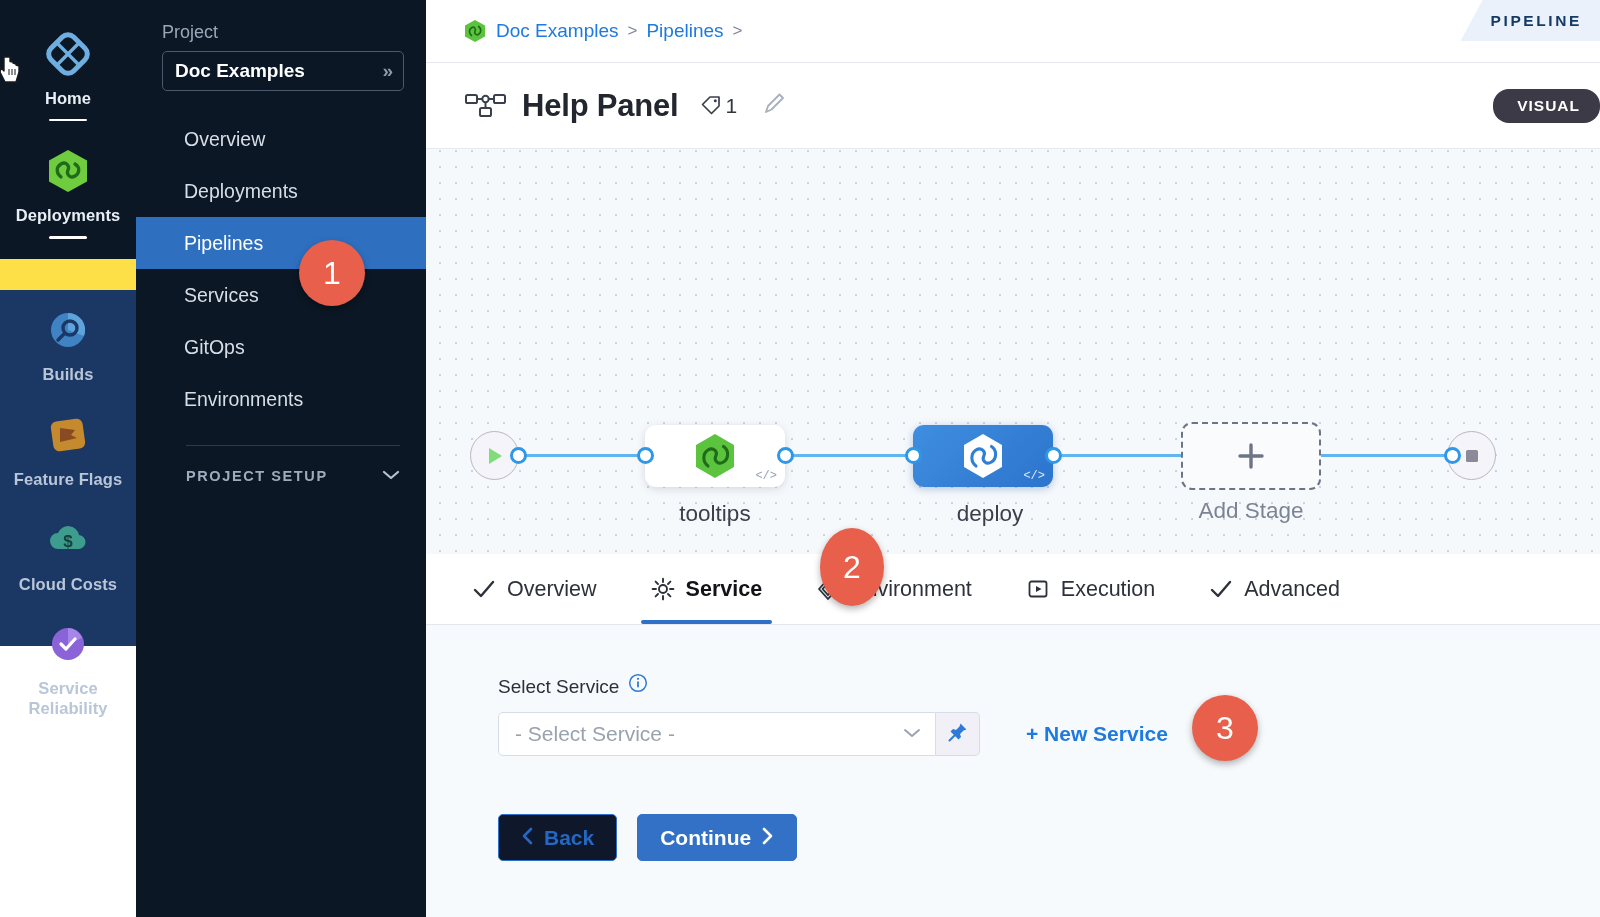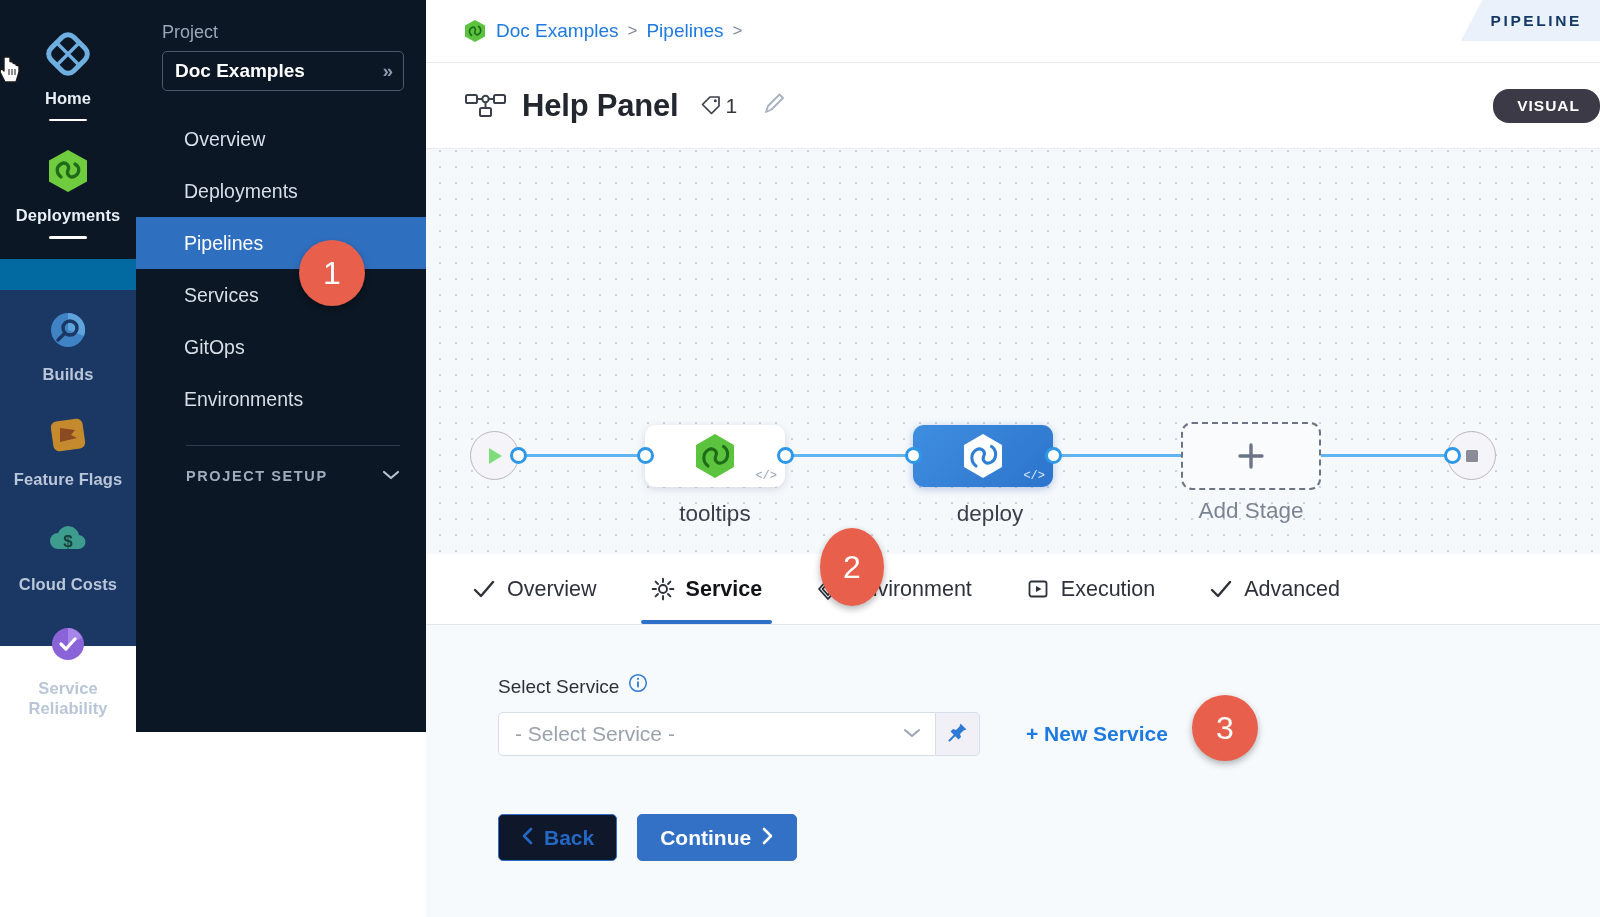--- a/index.html
+++ b/index.html
@@ -7,42 +7,42 @@
     width: 1600px; height: 917px;
     font-family: "Liberation Sans", sans-serif;
     background: #ffffff;
     overflow: hidden;
   }
   .app { position: relative; width: 1600px; height: 917px; display: flex; }
 
   
   .rail {
     width: 136px; height: 646px; flex: 0 0 136px;
-    background: #0369a1;
+    background: #fde047;
     position: relative;
   }
   .rail-top { background: #0B1724; padding-top: 14px; padding-bottom: 10px; }
   .rail-bottom { background: #1B3764; position: absolute; top: 290px; left: 0; right: 0; bottom: 0; }
   .rail-item {
     display: flex; flex-direction: column; align-items: center;
     padding: 14px 6px 10px 6px;
     cursor: pointer;
   }
   .rail-ico { width: 52px; height: 52px; display: flex; align-items: center; justify-content: center; }
   .rail-label {
     margin-top: 9px; font-size: 16.5px; font-weight: 700; color: #E8EEF6;
     text-align: center; line-height: 1.2; letter-spacing: .1px;
   }
   .rail-label.dim { color: #B9C6D8; font-weight: 700; }
   .rail-underline { width: 38px; height: 2.5px; background: #ffffff; margin-top: 10px; border-radius: 2px; }
   .cursor-hand { position: absolute; left: 0px; top: 55px; width: 26px; height: 30px; z-index: 40; }
 
   
   .proj {
-    width: 290px; flex: 0 0 290px; height: 732px;
+    width: 290px; flex: 0 0 290px; height: 917px;
     background: #0B1724; position: relative;
     padding: 0 0 0 0;
   }
   .proj-label { color: #9AA7B8; font-size: 18px; padding: 22px 0 8px 26px; }
   .proj-select {
     margin: 0 22px 0 26px; height: 40px;
     border: 1px solid #4A596B; border-radius: 5px;
     display: flex; align-items: center; justify-content: space-between;
     padding: 0 12px 0 12px; cursor: pointer;
   }

